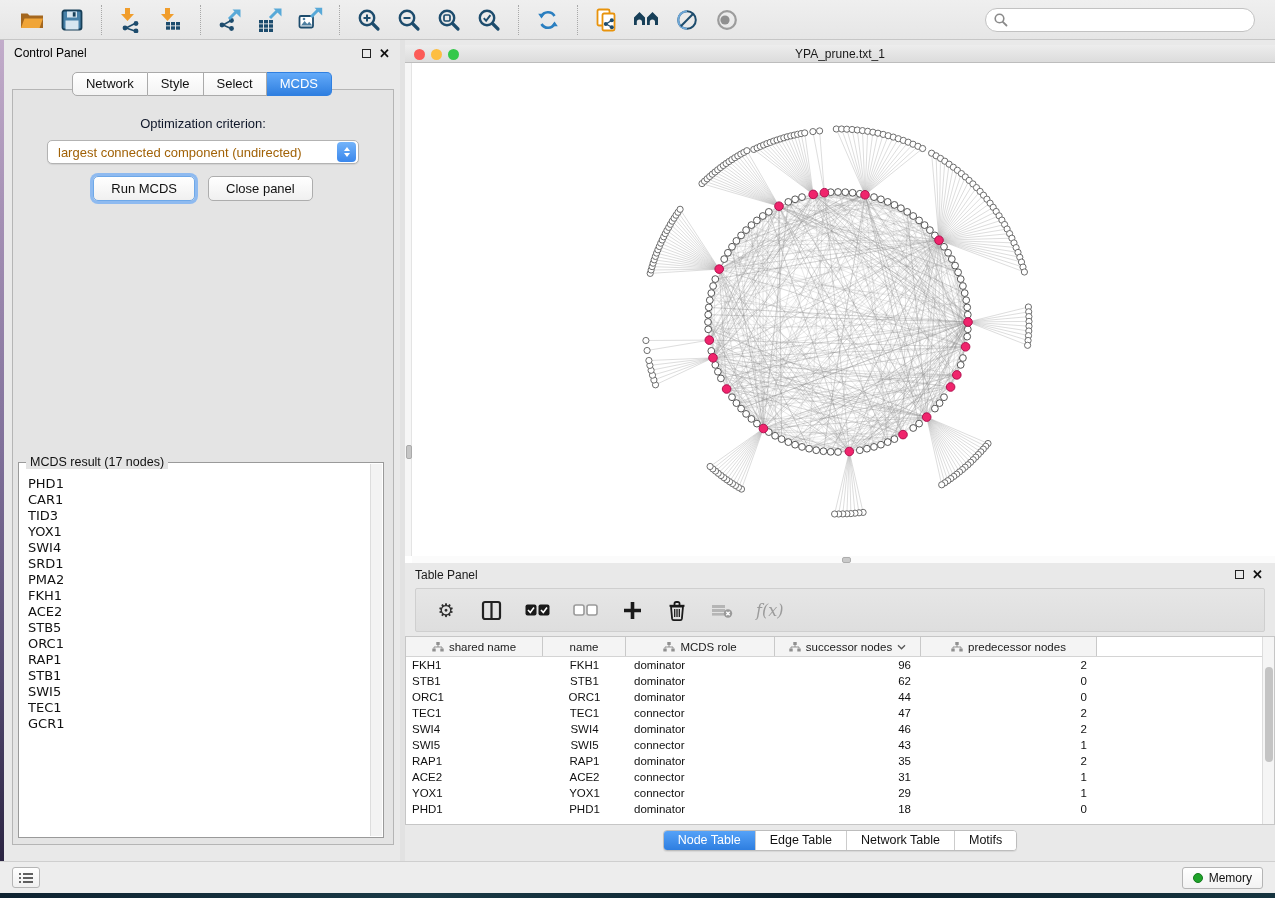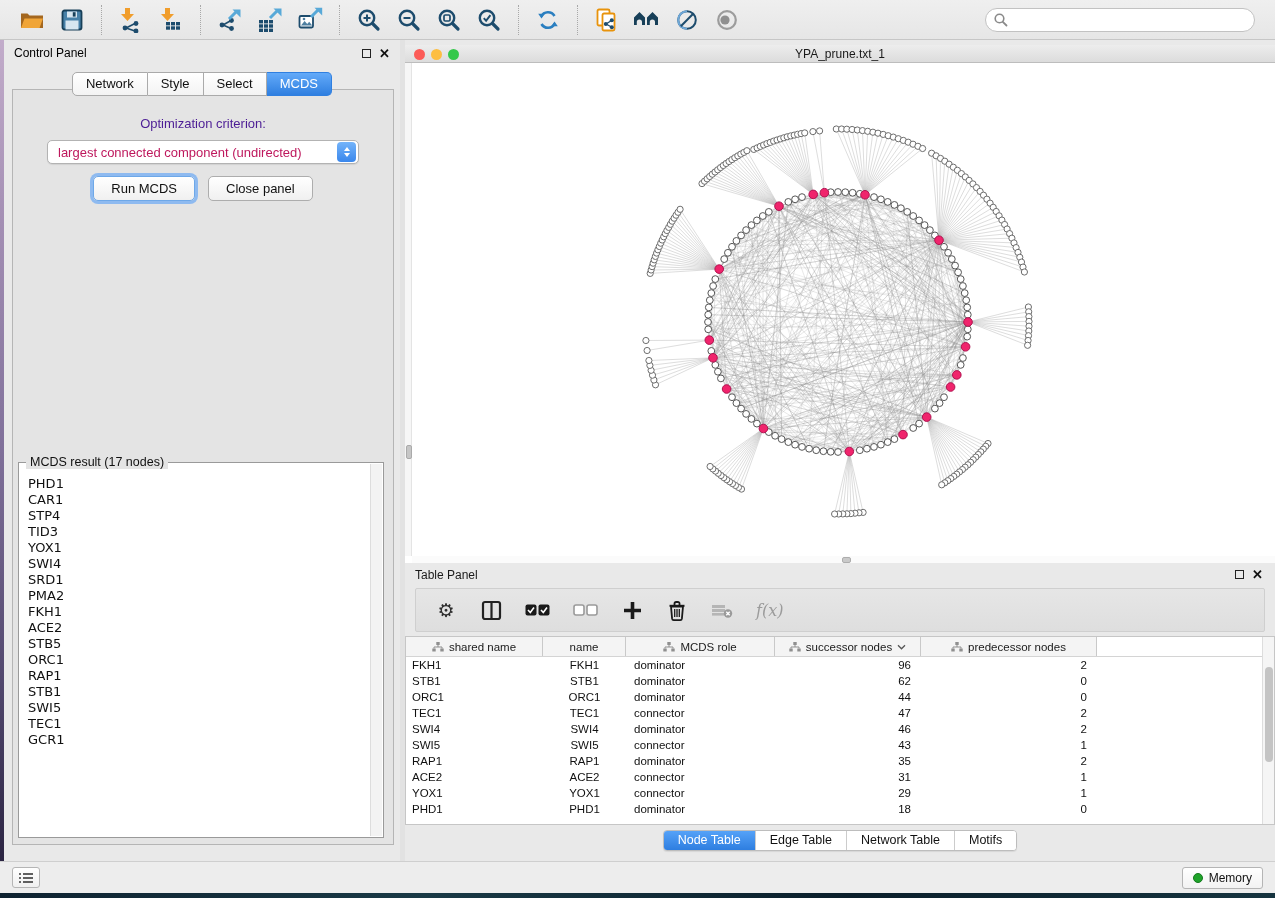--- a/index.html
+++ b/index.html
@@ -30,23 +30,23 @@
   .float-icon { width:9px; height:9px; border:1.5px solid #222; display:inline-block; }
   .close-icon { font-size:13px; font-weight:bold; color:#111; line-height:1; }
   .cp-tabs { position:relative; z-index:2; display:flex; justify-content:center; margin-top:6px; }
   .seg { font-size:13px; padding:3px 13px 4px; background:linear-gradient(#ffffff,#f3f3f3);
     border:1px solid #aaa; border-left:none; color:#111; }
   .seg:first-child { border-left:1px solid #aaa; border-radius:5px 0 0 5px; }
   .seg:last-child { border-radius:0 5px 5px 0; }
   .seg.sel { background:linear-gradient(#63aaf9,#2f7fe0); color:#fff; border-color:#2f7fe0; }
   .cp-body { position:absolute; left:8px; right:6px; top:49px; bottom:16px; z-index:1;
     border:1px solid #b5b5b5; background:#e4e4e4; }
-  .opt-label { text-align:center; font-size:13px; margin-top:26px; color:#4c1d95; }
+  .opt-label { text-align:center; font-size:13px; margin-top:26px; color:#0f172a; }
   .dropdown { width:312px; height:24px; margin:9px auto 0; background:#fff; border:1px solid #b3b3b3;
-    border-radius:5px; display:flex; align-items:center; padding-left:10px; font-size:13px; color:#be185d;
+    border-radius:5px; display:flex; align-items:center; padding-left:10px; font-size:13px; color:#a16207;
     box-shadow:0 1px 1px rgba(0,0,0,.08); }
   .stepper { width:19px; height:20px; margin-left:auto; margin-right:2px; border-radius:4px;
     background:linear-gradient(#74b4fa,#3a87ec); display:flex; flex-direction:column;
     align-items:center; justify-content:center; gap:2px; }
   .st-up { width:0; height:0; border-left:3.5px solid transparent; border-right:3.5px solid transparent;
     border-bottom:4.5px solid #fff; }
   .st-dn { width:0; height:0; border-left:3.5px solid transparent; border-right:3.5px solid transparent;
     border-top:4.5px solid #fff; }
   .btn-row { display:flex; justify-content:center; gap:13px; margin-top:12px; }
   .mac-btn { height:25px; padding:0 17px; font-size:13px; color:#111;
@@ -320,21 +320,20 @@
       </div>
       <div class="btn-row">
         <button class="mac-btn focused">Run MCDS</button>
         <button class="mac-btn">Close panel</button>
       </div>
       <div class="cp-fieldset">
         <span class="cp-legend">MCDS result (17 nodes)</span>
         <div class="mcds-list">
             <div>PHD1</div>
             <div>CAR1</div>
-            <div>STP4</div>
             <div>TID3</div>
             <div>YOX1</div>
             <div>SWI4</div>
             <div>SRD1</div>
             <div>PMA2</div>
             <div>FKH1</div>
             <div>ACE2</div>
             <div>STB5</div>
             <div>ORC1</div>
             <div>RAP1</div>

